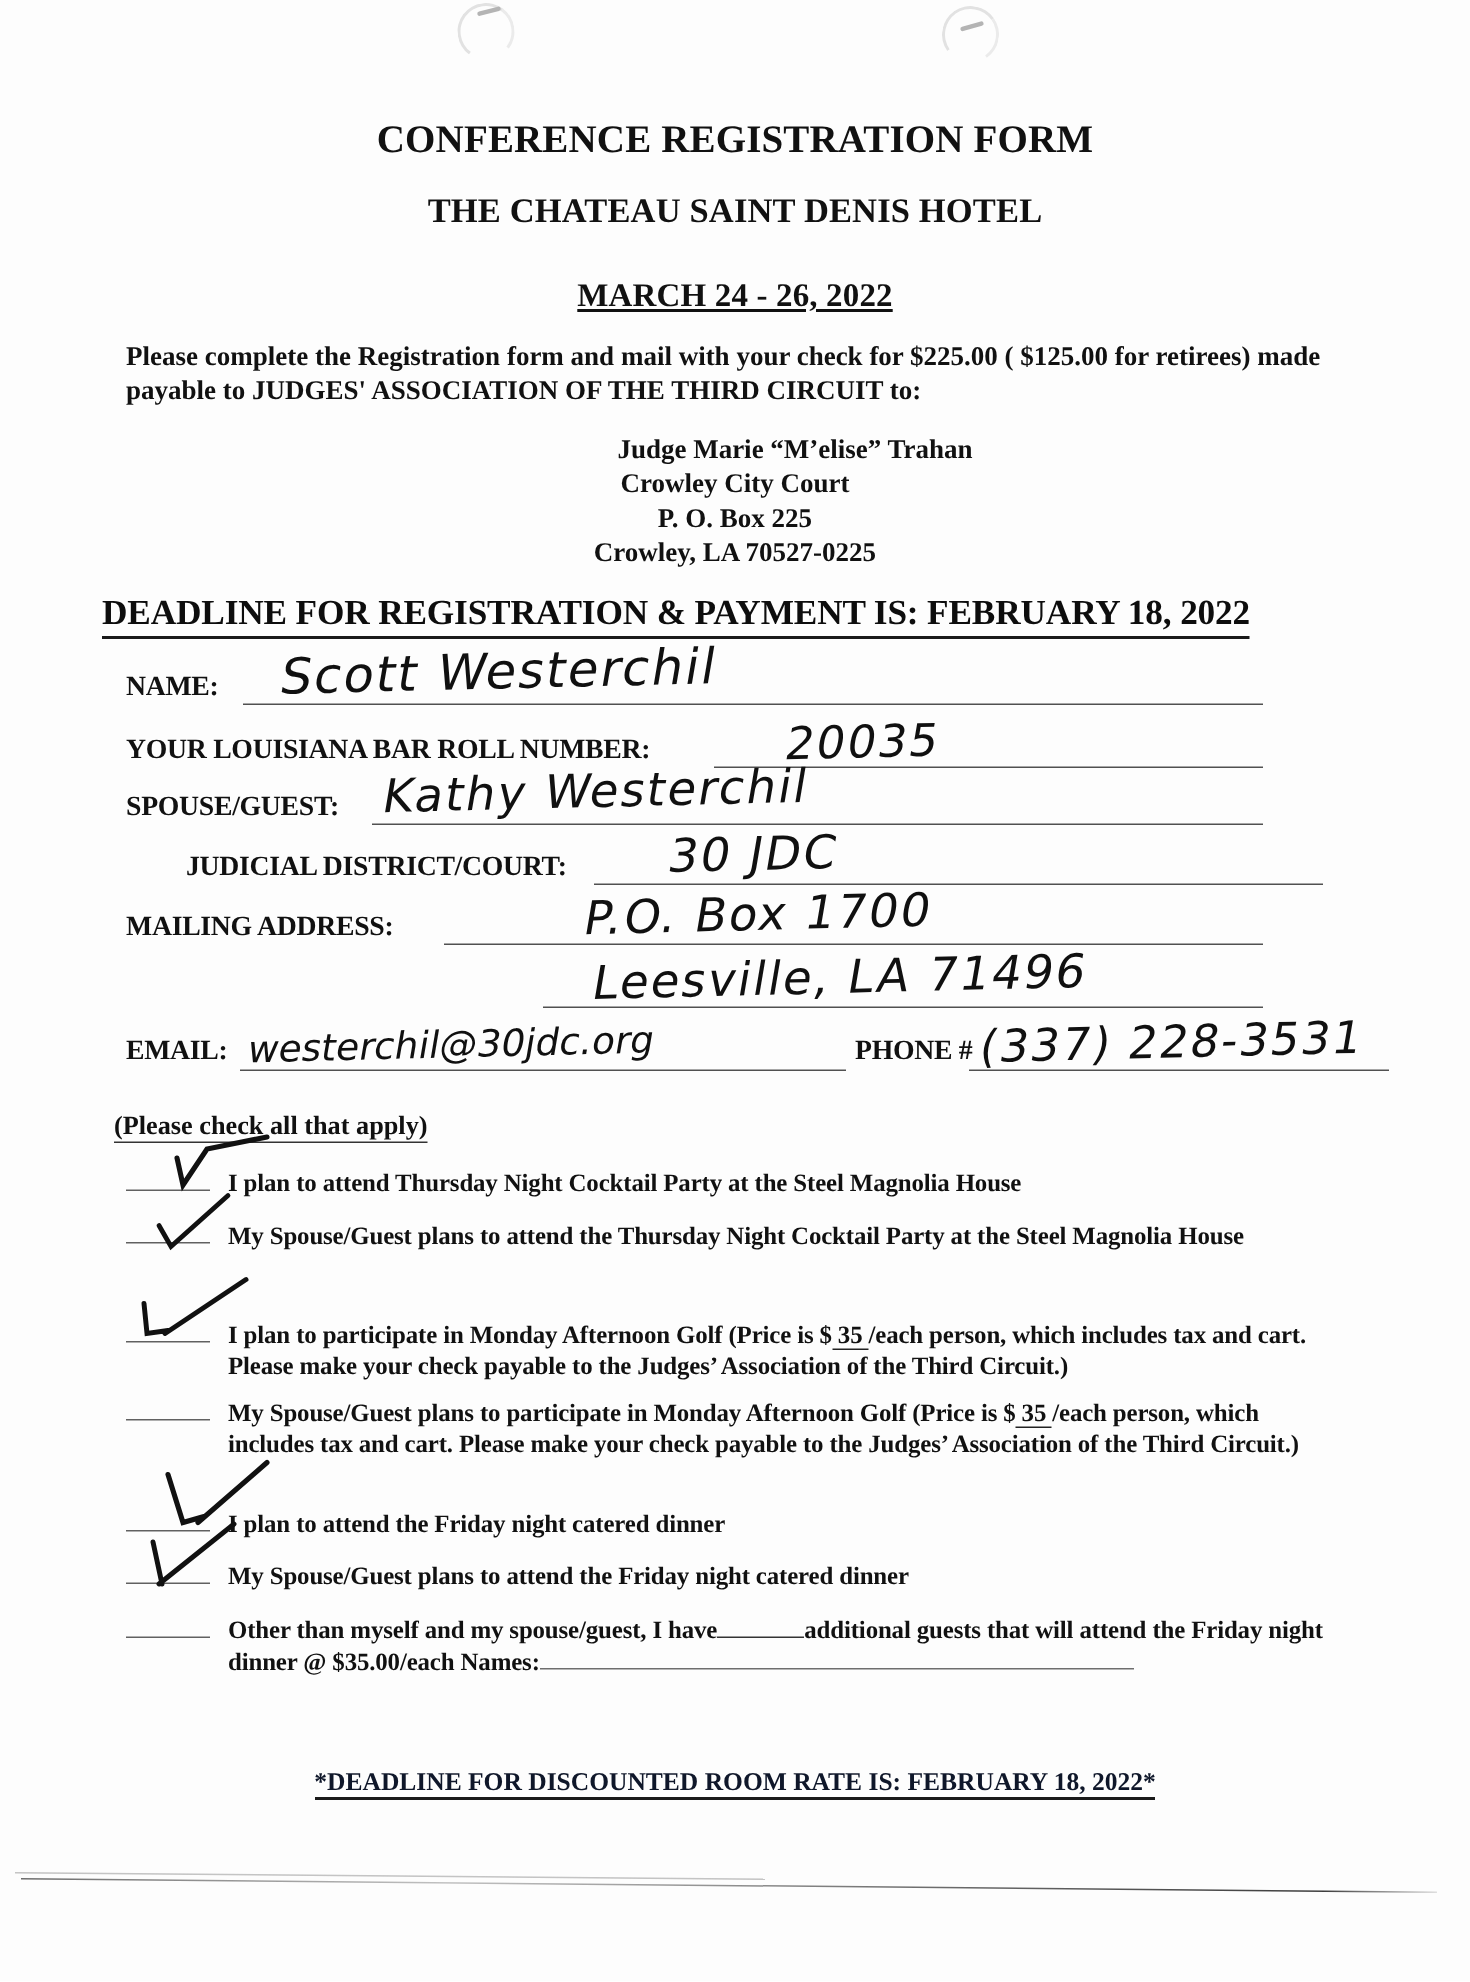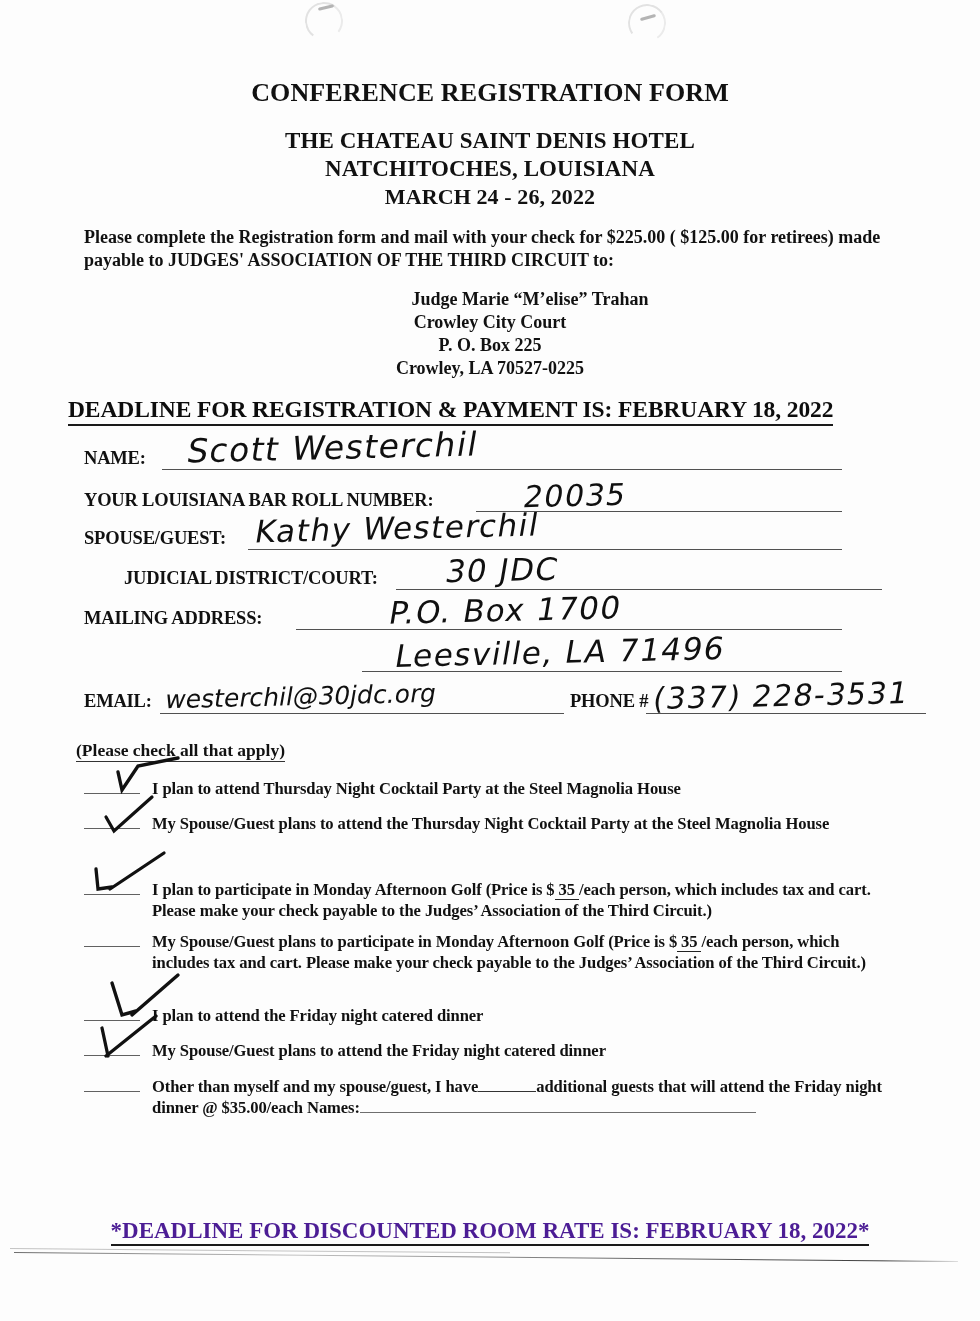--- a/index.html
+++ b/index.html
@@ -69,21 +69,21 @@
     width: 100%;
     text-align: center;
     font-weight: bold;
     letter-spacing: .1px;
     color: #111;
   }
   .title1 { top: 46px;  font-size: 26px; }
   .title2 { top: 78px;  font-size: 26px; }
   .hotel1 { top: 128px; font-size: 23px; }
   .hotel2 { top: 156px; font-size: 23px; }
-  .hotel3 { top: 184px; font-size: 22px; }
+  .hotel3 { top: 184px; font-size: 22px; text-decoration: underline; }
 
   .instructions {
     position: absolute;
     left: 84px;
     top: 226px;
     width: 800px;
     font-size: 18px;
     font-weight: bold;
     line-height: 1.28;
     text-align: left;
@@ -110,26 +110,26 @@
     font-size: 23.5px;
     font-weight: bold;
     letter-spacing: -0.1px;
     border-bottom: 2.5px solid #1a1a1a;
     padding-bottom: 1px;
     color: #0d0d0d;
   }
   .deadline-bottom {
     position: absolute;
     left: 0;
-    top: 1218px;
+    top: 1178px;
     width: 100%;
     text-align: center;
-    font-size: 23px;
-    font-weight: bold;
-    color: #4c1d95;
+    font-size: 17px;
+    font-weight: bold;
+    color: #0f172a;
   }
   .deadline-bottom span {
     border-bottom: 2.5px solid #1a1a1a;
     padding-bottom: 1px;
   }
 
   
   .field-row { position: absolute; left: 84px; }
   .field-label {
     position: absolute;
@@ -217,21 +217,20 @@
 
 <div class="page">
 
   <div class="punch p1"></div>
   <div class="punch-dark d1"></div>
   <div class="punch p2"></div>
   <div class="punch-dark d2"></div>
 
   <div class="hdr title2">CONFERENCE REGISTRATION FORM</div>
   <div class="hdr hotel1">THE CHATEAU SAINT DENIS HOTEL</div>
-  <div class="hdr hotel2">NATCHITOCHES, LOUISIANA</div>
   <div class="hdr hotel3">MARCH 24 - 26, 2022</div>
 
   <div class="instructions">Please complete the Registration form and mail with your check for $225.00 ( $125.00 for retirees) made payable to JUDGES' ASSOCIATION OF THE THIRD CIRCUIT to:</div>
 
   <div class="payee l1">Judge Marie “M’elise” Trahan</div>
   <div class="payee l2">Crowley City Court</div>
   <div class="payee l3">P. O. Box 225</div>
   <div class="payee l4">Crowley, LA 70527-0225</div>
 
   <div class="deadline-top">DEADLINE FOR REGISTRATION &amp; PAYMENT IS: FEBRUARY 18, 2022</div>

